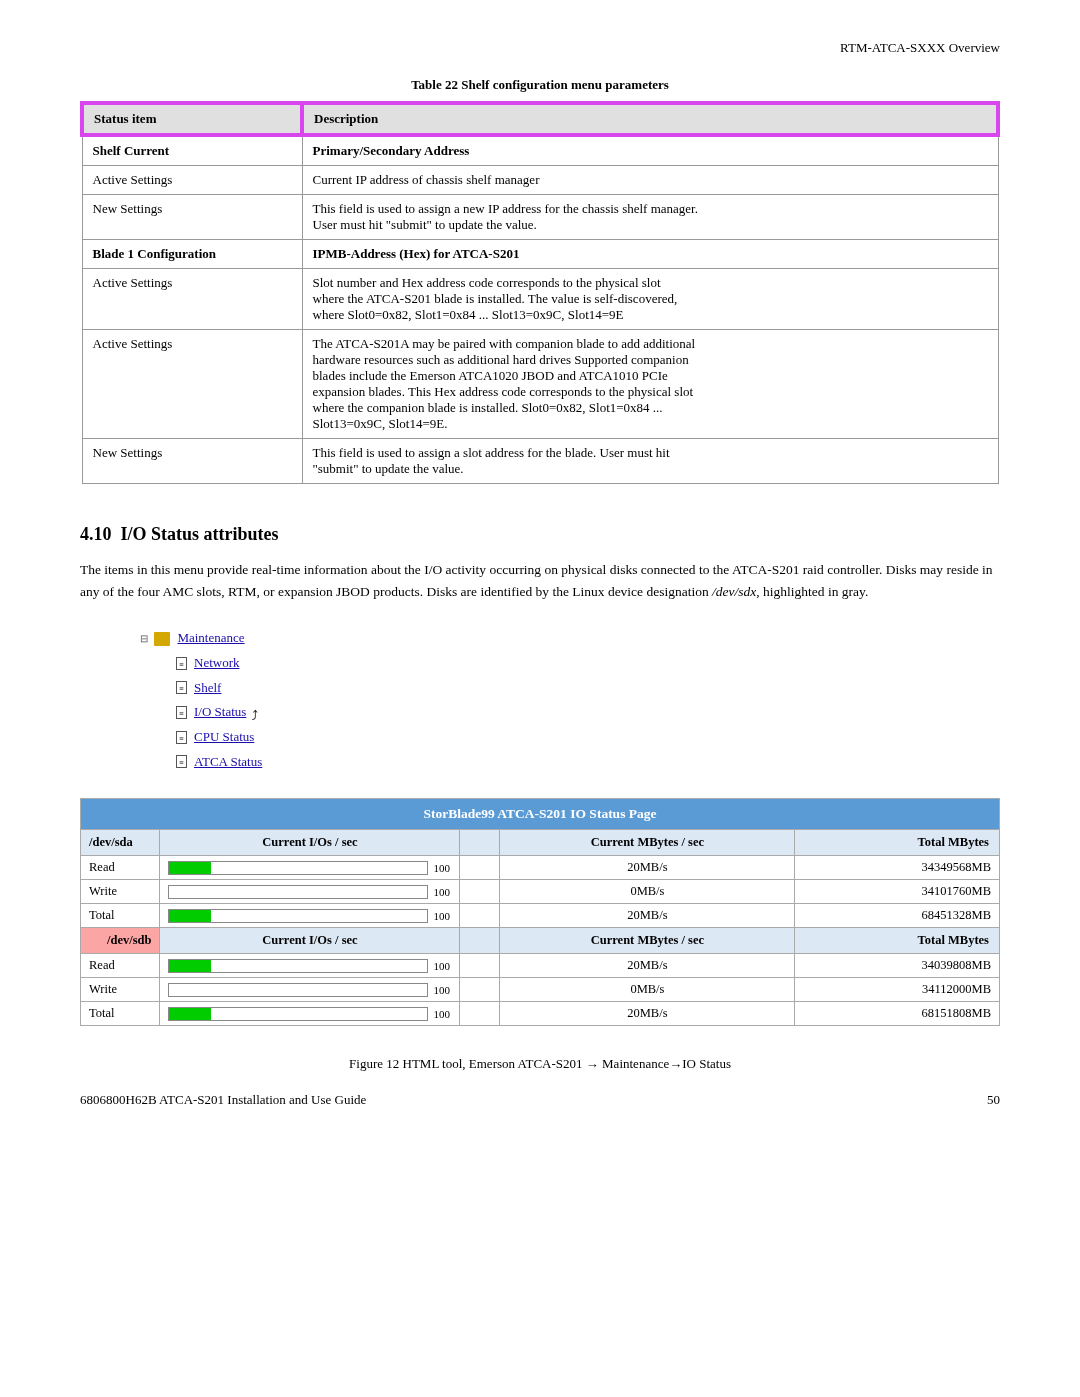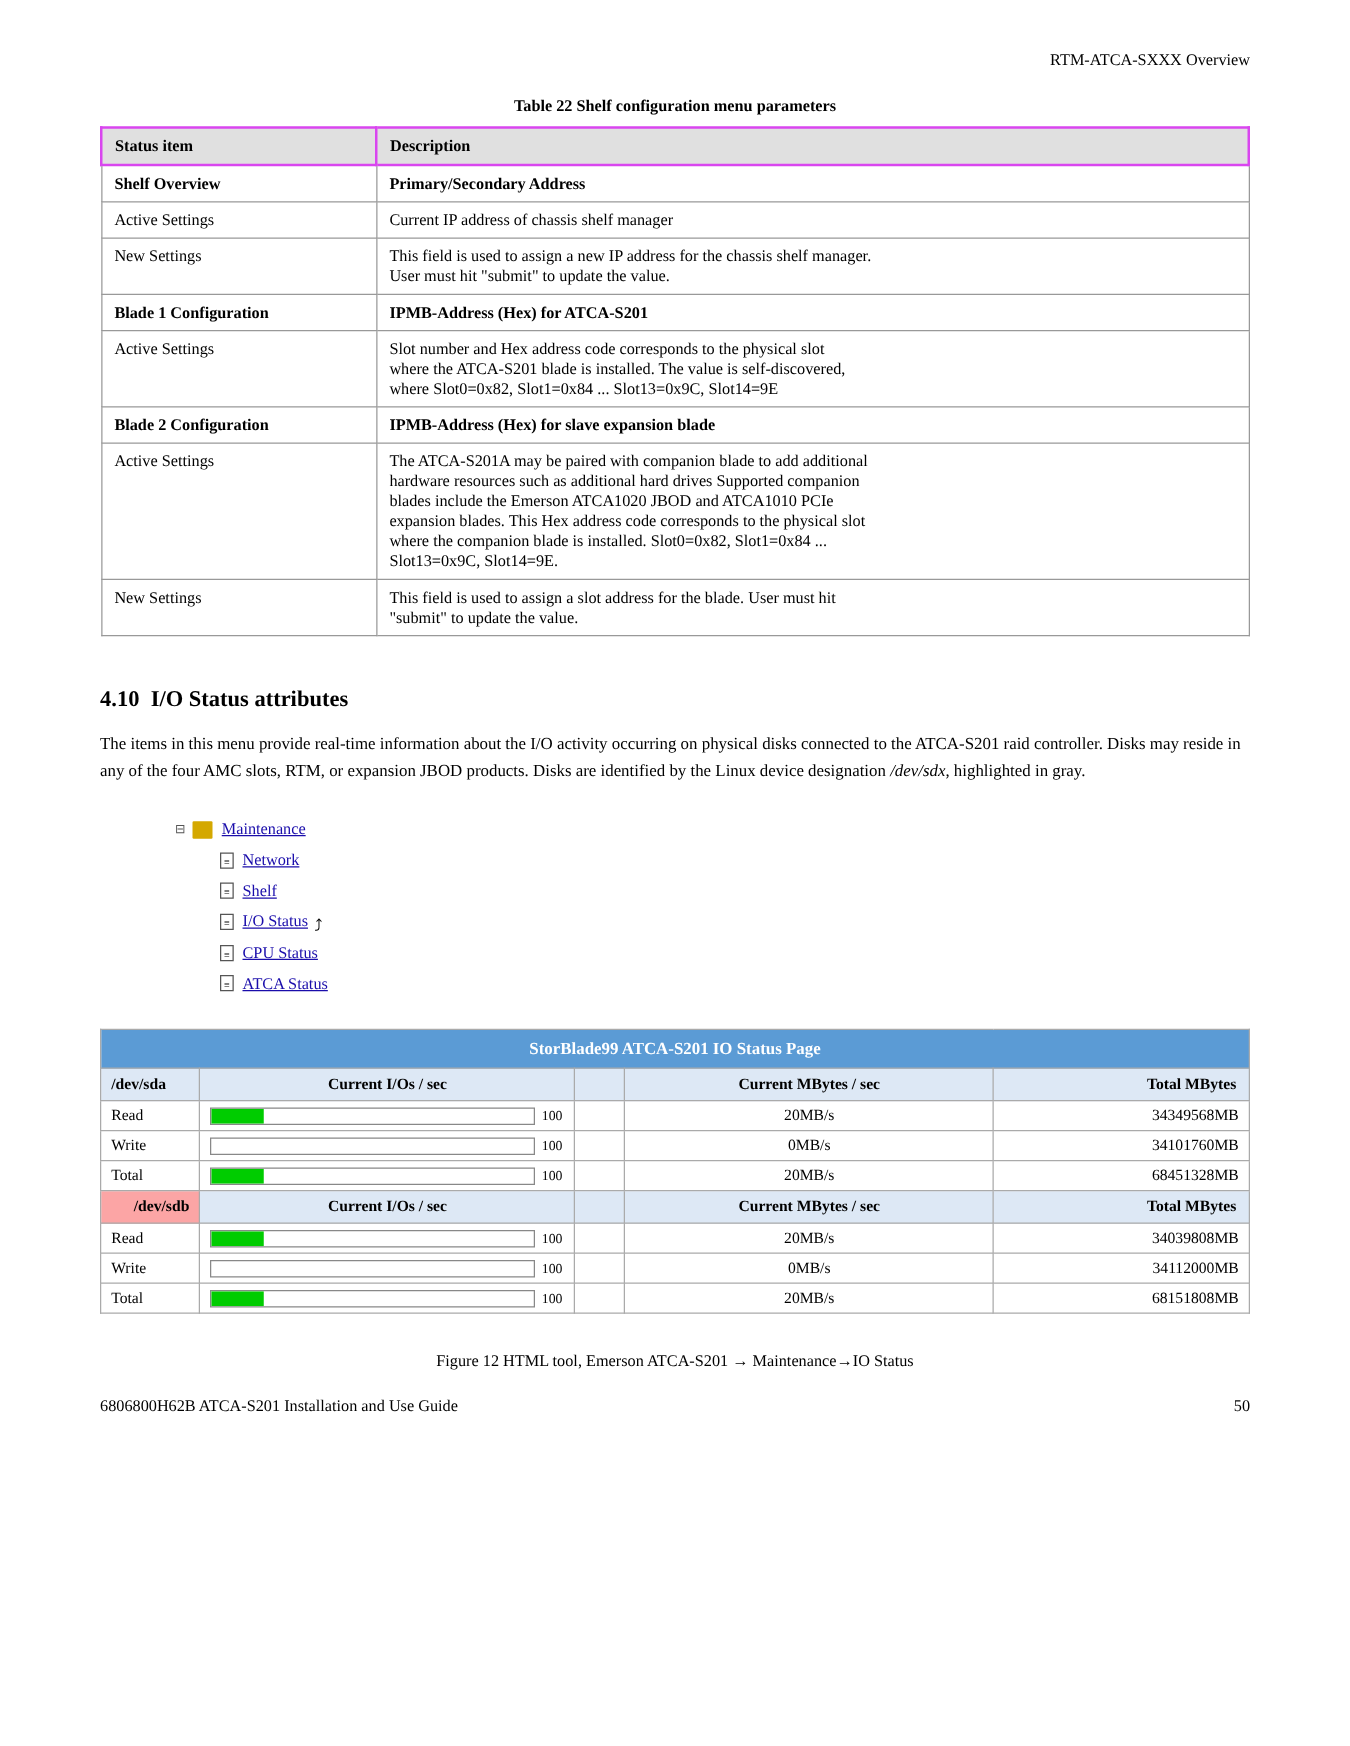--- a/index.html
+++ b/index.html
@@ -25,21 +25,21 @@
       margin-bottom: 8px;
     }
     .config-table {
       width: 100%;
       border-collapse: collapse;
       margin-bottom: 40px;
       font-size: 13px;
     }
     .config-table th {
       background: #e0e0e0;
-      border: 2px solid #d946ef;
+      border: 4px solid #d946ef;
       padding: 6px 10px;
       text-align: left;
       font-weight: bold;
     }
     .config-table td {
       border: 1px solid #999;
       padding: 6px 10px;
       vertical-align: top;
     }
     .config-table tr.section-header td {
@@ -160,42 +160,38 @@
 
 <table class="config-table">
   <thead>
     <tr>
       <th style="width:220px;">Status item</th>
       <th>Description</th>
     </tr>
   </thead>
   <tbody id="config-table-body">
   <tr class="section-header">
-        <td><strong>Shelf Overview</strong></td>
+        <td><strong>Shelf Current</strong></td>
         <td><strong>Primary/Secondary Address</strong></td>
       </tr>
       <tr class="data-row">
         <td>Active Settings</td>
         <td>Current IP address of chassis shelf manager</td>
       </tr>
       <tr class="data-row">
         <td>New Settings</td>
         <td>This field is used to assign a new IP address for the chassis shelf manager.<br>User must hit "submit" to update the value.</td>
       </tr>
       <tr class="section-header">
         <td><strong>Blade 1 Configuration</strong></td>
         <td><strong>IPMB-Address (Hex) for ATCA-S201</strong></td>
       </tr>
       <tr class="data-row">
         <td>Active Settings</td>
         <td>Slot number and Hex address code corresponds to the physical slot<br>where the ATCA-S201 blade is installed.  The value is self-discovered,<br>where  Slot0=0x82, Slot1=0x84 ... Slot13=0x9C, Slot14=9E</td>
-      </tr>
-      <tr class="section-header">
-        <td><strong>Blade 2 Configuration</strong></td>
-        <td><strong>IPMB-Address (Hex) for slave expansion blade</strong></td>
       </tr>
       <tr class="data-row">
         <td>Active Settings</td>
         <td>The ATCA-S201A may be paired with companion blade to add additional<br>hardware resources such as additional hard drives  Supported companion<br>blades include the Emerson ATCA1020 JBOD and ATCA1010 PCIe<br>expansion blades.  This Hex address code corresponds to the physical slot<br>where the companion blade is installed.  Slot0=0x82, Slot1=0x84 ...<br>Slot13=0x9C, Slot14=9E.</td>
       </tr>
       <tr class="data-row">
         <td>New Settings</td>
         <td>This field is used to assign a slot address for the blade.  User must hit<br>"submit" to update the value.</td>
       </tr>
     </tbody>

